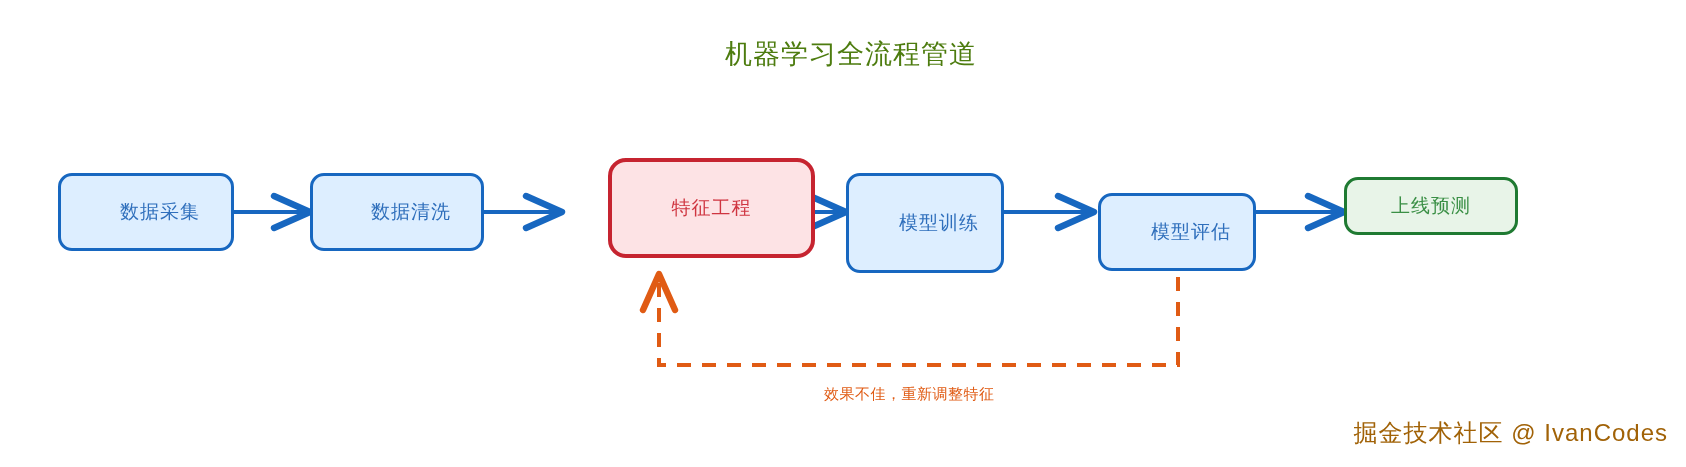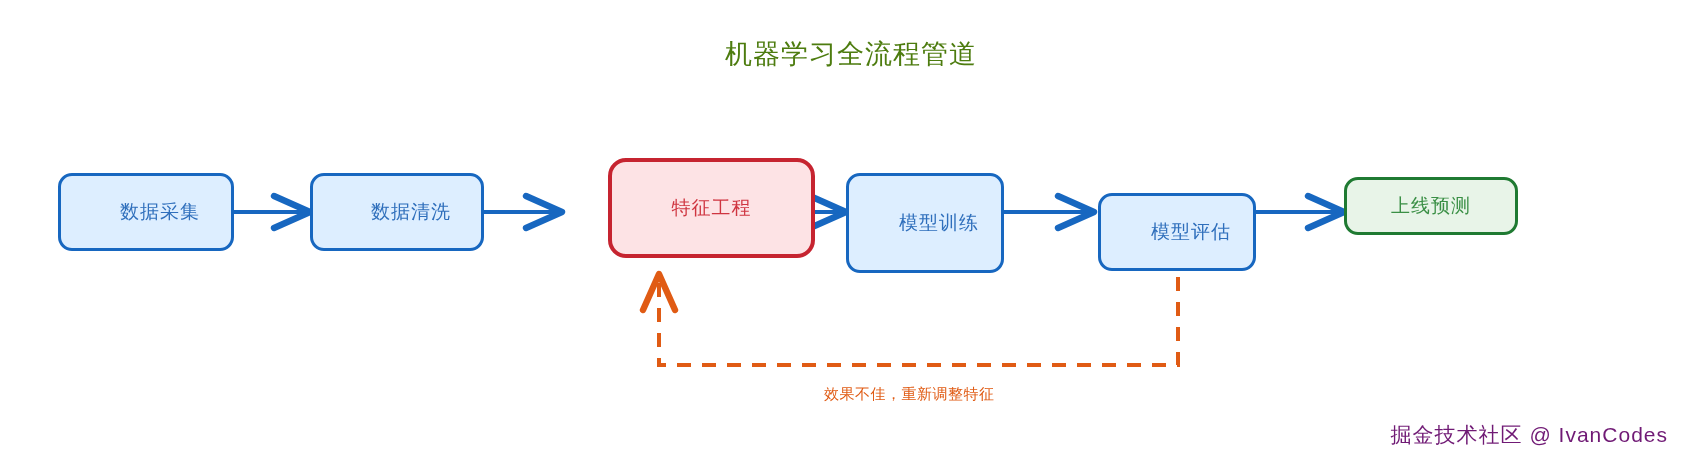--- a/index.html
+++ b/index.html
@@ -85,22 +85,22 @@
     background: #ffffff;
     padding: 0 6px;
     margin-top: 32px;
   }
 
   
   .watermark {
     position: absolute;
     right: 18px;
     bottom: 18px;
-    font-size: 21px;
-    color: #701a75;
+    font-size: 24px;
+    color: #a16207;
     white-space: nowrap;
     letter-spacing: 1px;
   }
 </style>
 </head>
 <body>
 
 <div id="canvas">
 
   <div class="chart-title">机器学习全流程管道</div>

